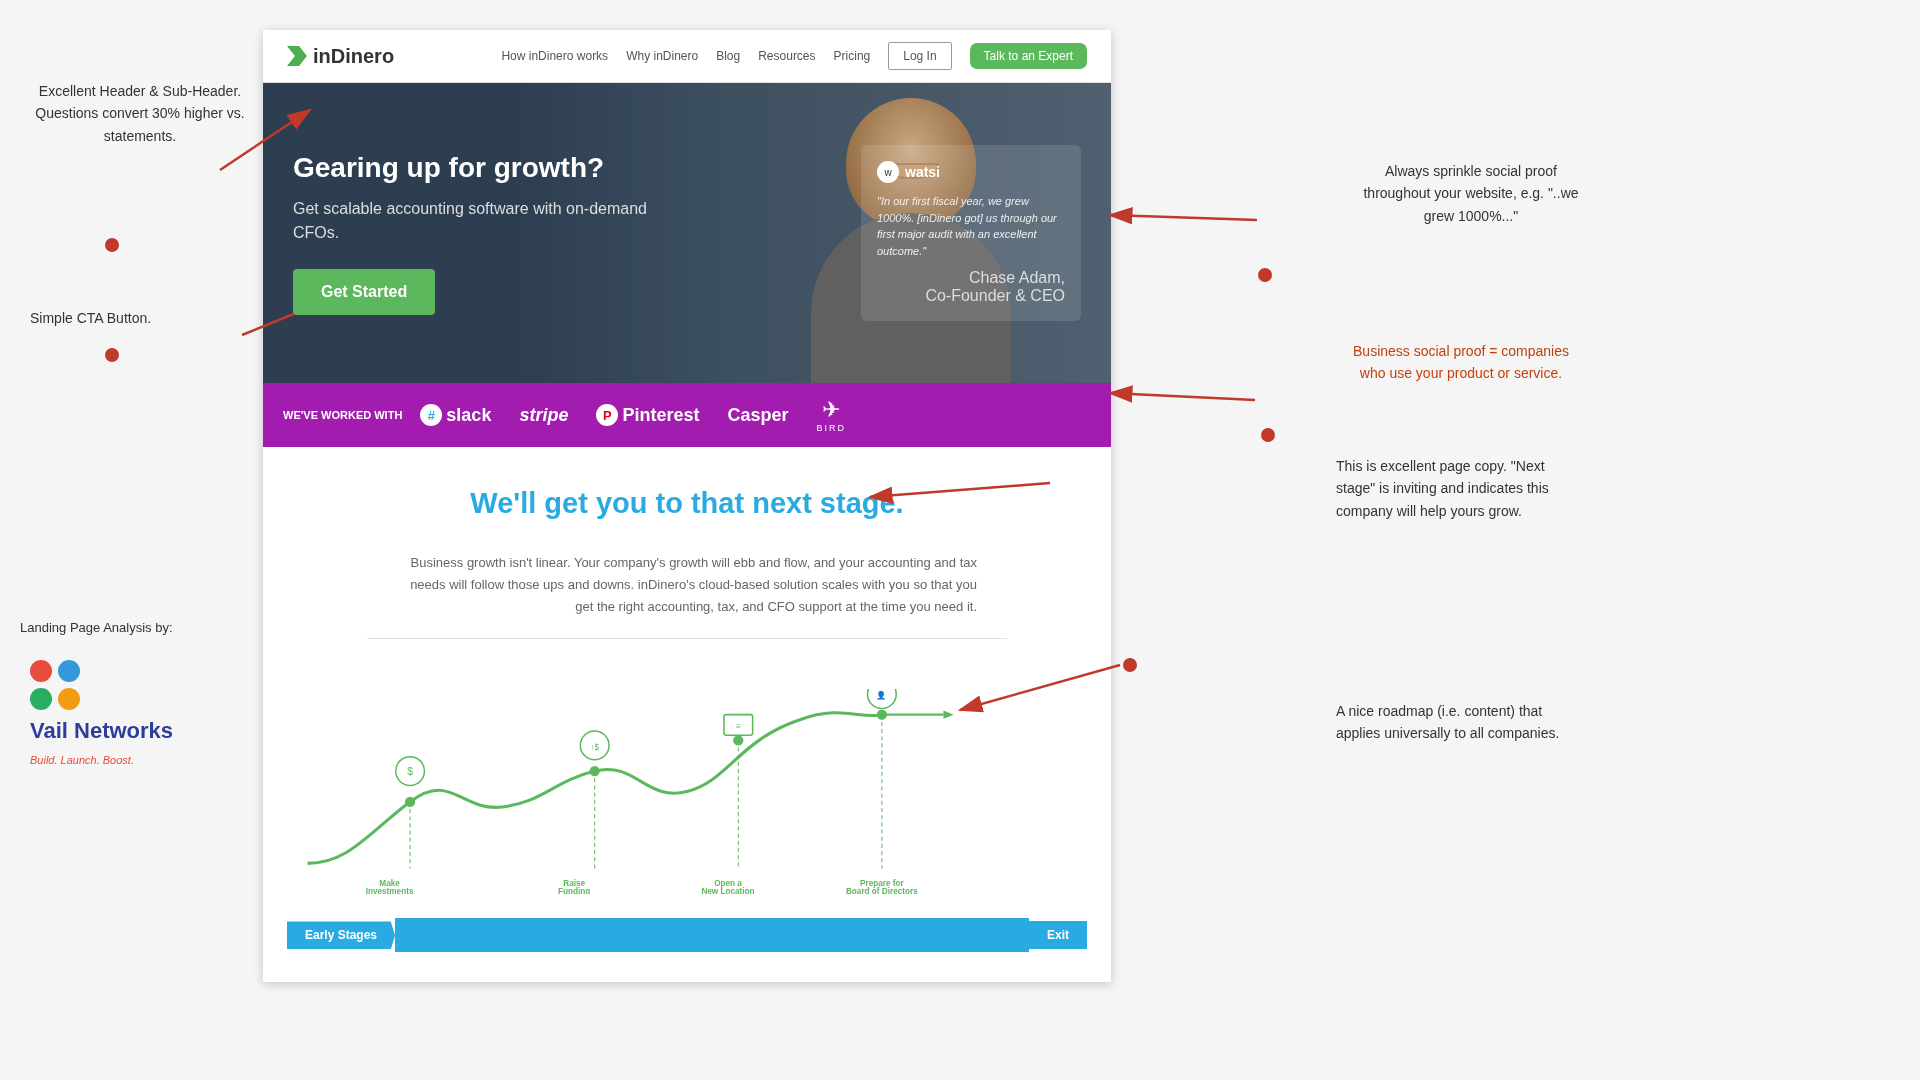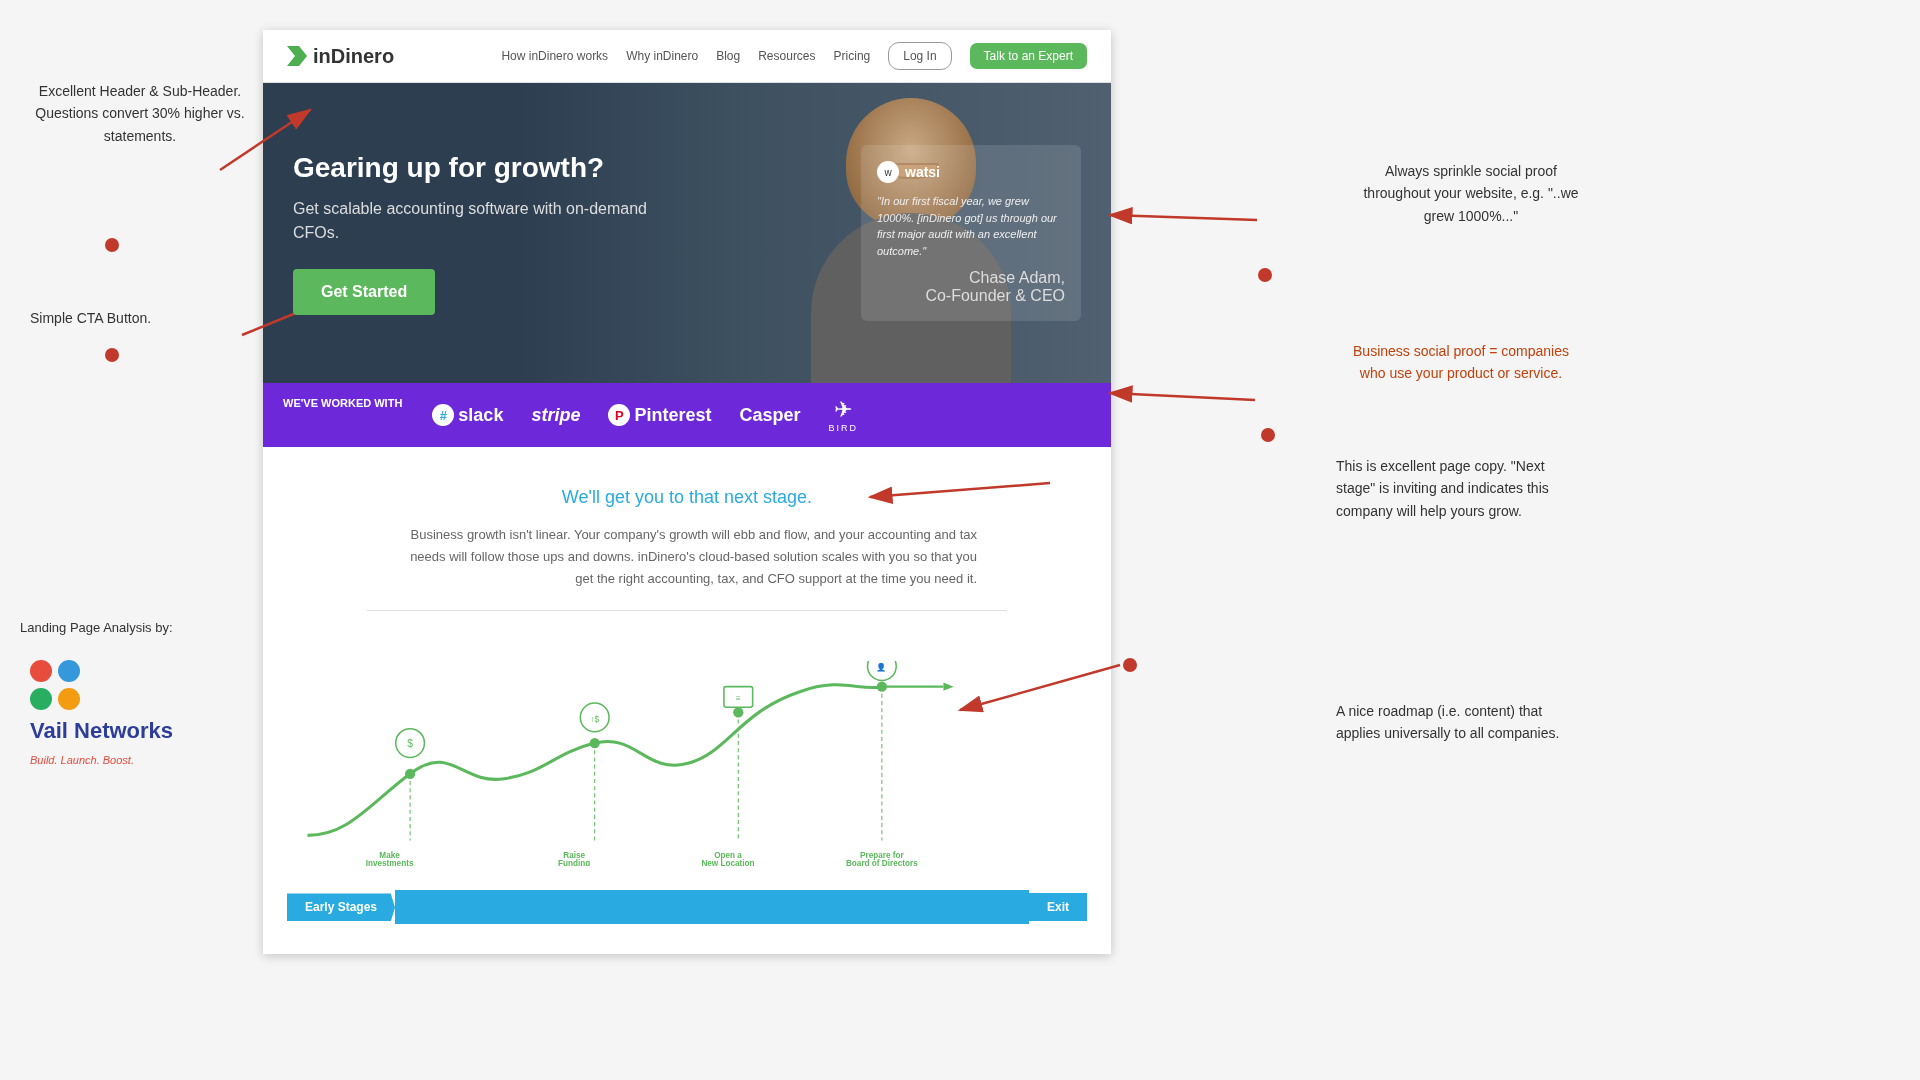--- a/index.html
+++ b/index.html
@@ -58,21 +58,21 @@
       gap: 18px;
       font-size: 12px;
       color: #555;
     }
     .navbar-links span {
       cursor: pointer;
     }
     .btn-login {
       border: 1px solid #999;
       padding: 6px 14px;
-      border-radius: 11px;
+      border-radius: 2px;
       background: #fff;
       font-size: 12px;
       cursor: pointer;
       color: #555;
       text-align: right;
     }
     .btn-expert {
       background: #5cb85c;
       color: #fff;
       padding: 6px 14px;
@@ -164,24 +164,25 @@
       font-style: italic;
     }
     .testimonial-author {
       font-size: 16px;
       color: #ddd;
       text-align: right;
     }
 
     
     .partners-bar {
-      background: #6d28d9;
-      display: flex;
+      background: #a21caf;
+      display: flex;
+      align-items: center;
       padding: 14px 20px;
-      gap: 30px;
+      gap: 18px;
     }
     .we-worked-with {
       color: #fff;
       font-size: 11px;
       text-transform: uppercase;
       font-weight: bold;
       white-space: nowrap;
       min-width: 100px;
     }
     .partner-logos {
@@ -235,24 +236,24 @@
       align-items: center;
     }
 
     
     .mid-section {
       background: #fff;
       padding: 40px 24px 20px;
       text-align: center;
     }
     .mid-headline {
-      font-size: 18px;
-      font-weight: normal;
+      font-size: 29px;
+      font-weight: bold;
       color: #29abe2;
-      margin-bottom: 16px;
+      margin-bottom: 32px;
     }
     .mid-body {
       font-size: 13px;
       color: #666;
       line-height: 1.7;
       max-width: 580px;
       margin: 0 auto 20px;
       text-align: right;
     }
     .divider-line {

